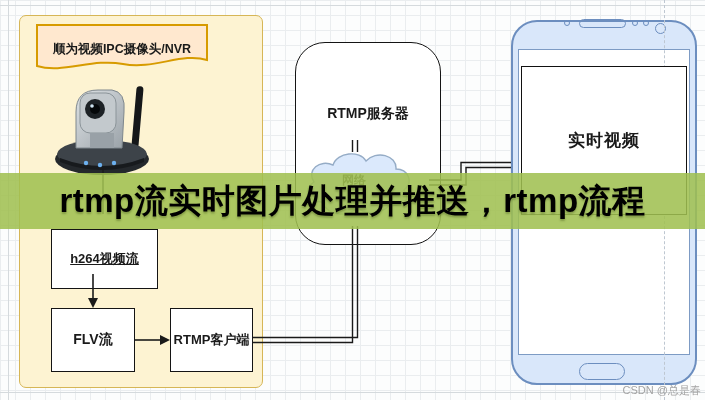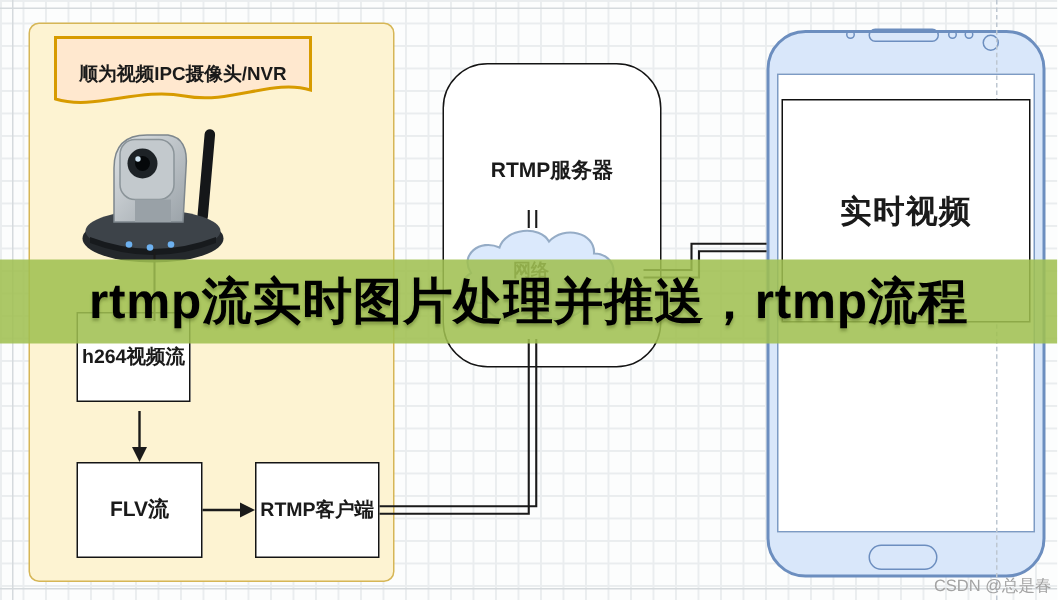--- a/index.html
+++ b/index.html
@@ -28,21 +28,21 @@
     left:36px;top:32px;width:172px;height:34px;
     font-size:12.5px;font-weight:bold;color:#1a1a1a;
     display:flex;align-items:center;justify-content:center;white-space:nowrap;
   }
   
   .node{
     background:#fff;border:1.5px solid #141414;box-sizing:border-box;
     display:flex;align-items:center;justify-content:center;
     font-weight:bold;color:#1a1a1a;font-size:13px;
   }
-  .node-h264{left:51px;top:208px;width:76px;height:60px;}
+  .node-h264{left:51px;top:229px;width:107px;height:60px;text-decoration:underline;}
   .node-flv{left:51px;top:308px;width:84px;height:64px;font-size:14px;text-align:center;}
   .node-client{left:170px;top:308px;width:83px;height:64px;}
   .node-server{
     left:283px;top:42px;width:146px;height:203px;border-radius:30px;
     border-width:1.3px;align-items:flex-start;justify-content:center;font-size:14px;margin-left:12px;
   }
   .node-server span{margin-top:62px;}
   
   .phone-body{
     left:511px;top:20px;width:186px;height:365px;
@@ -52,21 +52,21 @@
     left:518px;top:49px;width:172px;height:306px;
     background:#fff;border:1px solid #7d9bc4;box-sizing:border-box;
   }
   .bezel{border:1.2px solid #6c8ebf;border-radius:50%;box-sizing:border-box;background:transparent;}
   .speaker{left:579px;top:19px;width:47px;height:9px;border:1.2px solid #6c8ebf;border-radius:5px;box-sizing:border-box;}
   .home-btn{left:579px;top:363px;width:46px;height:17px;border:1.5px solid #6c8ebf;border-radius:9px;box-sizing:border-box;background:#d9e7fa;}
   .video-box{
     left:521px;top:66px;width:166px;height:149px;
     background:#fff;border:1.6px solid #111;box-sizing:border-box;
     display:flex;align-items:center;justify-content:center;
-    font-size:21px;font-weight:bold;color:#1a1a1a;letter-spacing:1px;
+    font-size:17px;font-weight:bold;color:#1a1a1a;letter-spacing:1px;
   }
   .page-guide{left:664px;top:0;width:0;height:400px;border-left:1px dashed #bec7d1;}
   
   .banner{
     left:0;top:173px;width:705px;height:56px;
     background:rgba(160,192,80,0.87);
     display:flex;align-items:center;justify-content:center;
   }
   .banner span{
     font-size:33px;font-weight:bold;color:#000000;white-space:nowrap;

